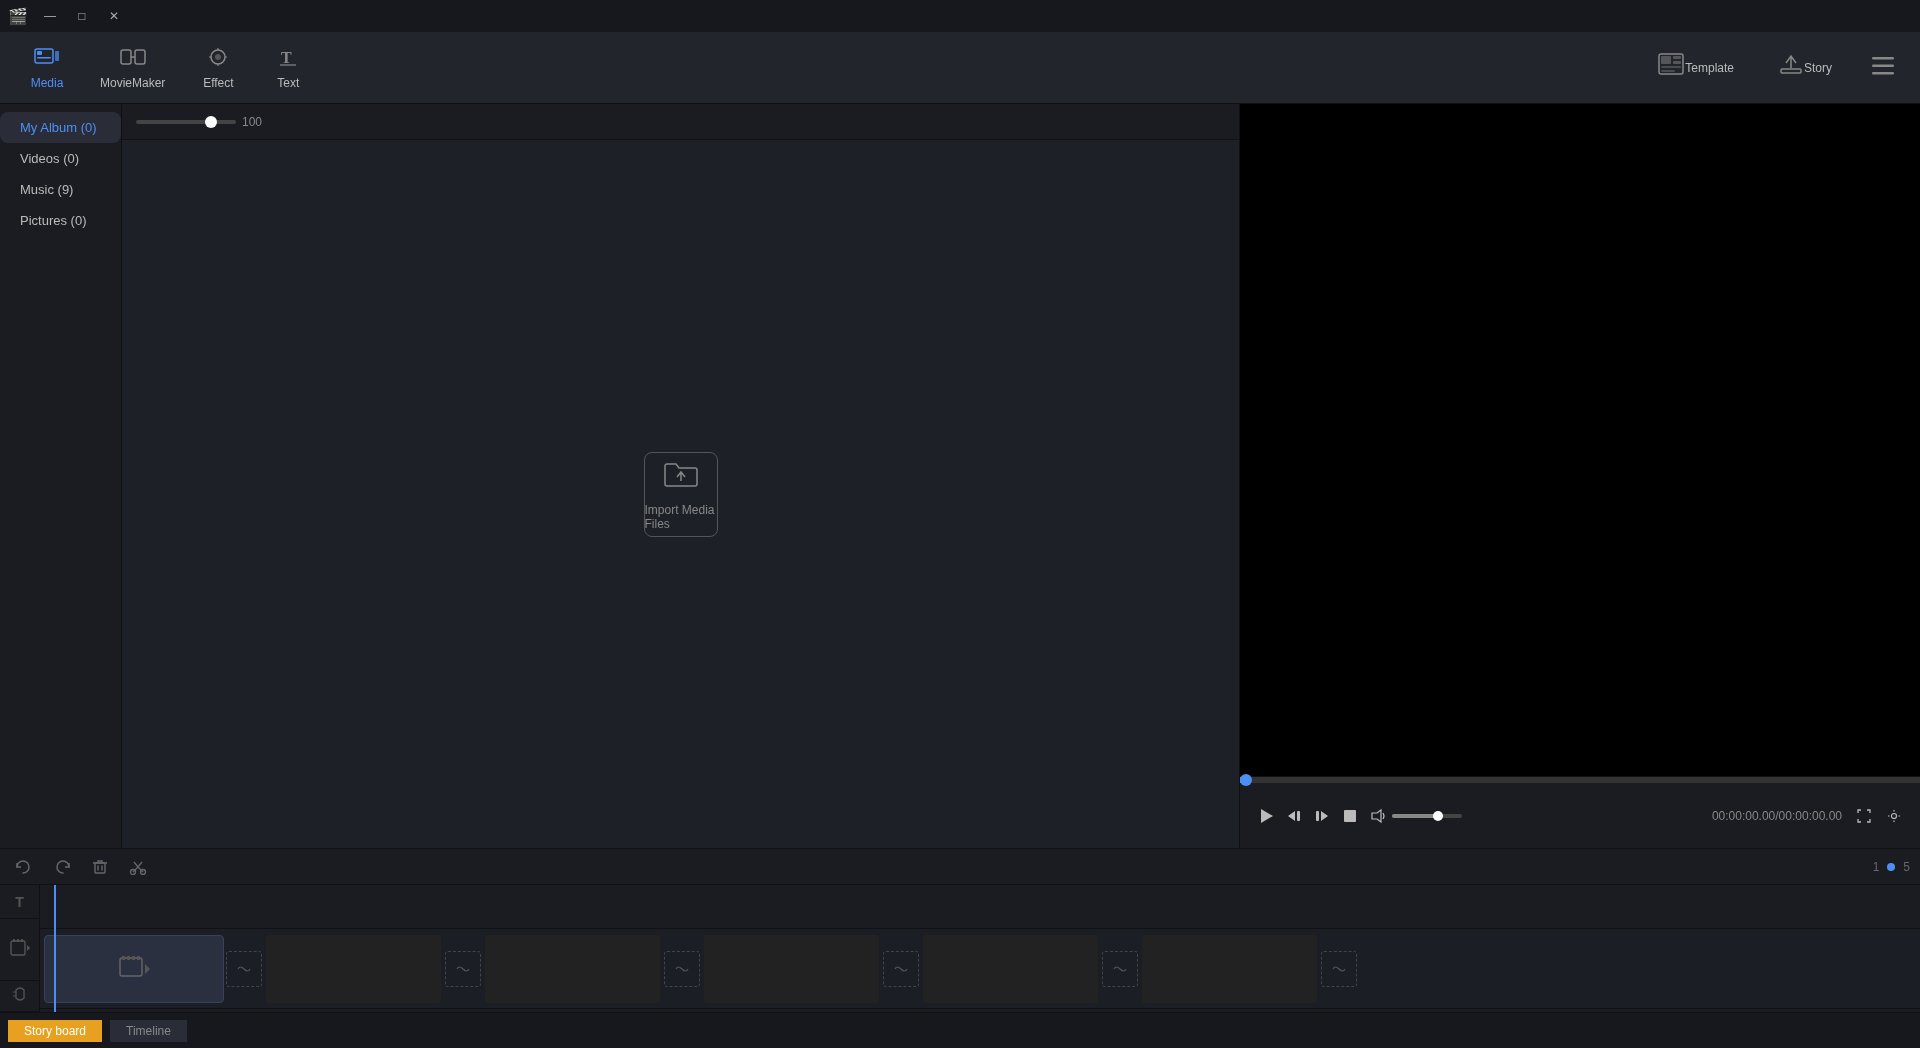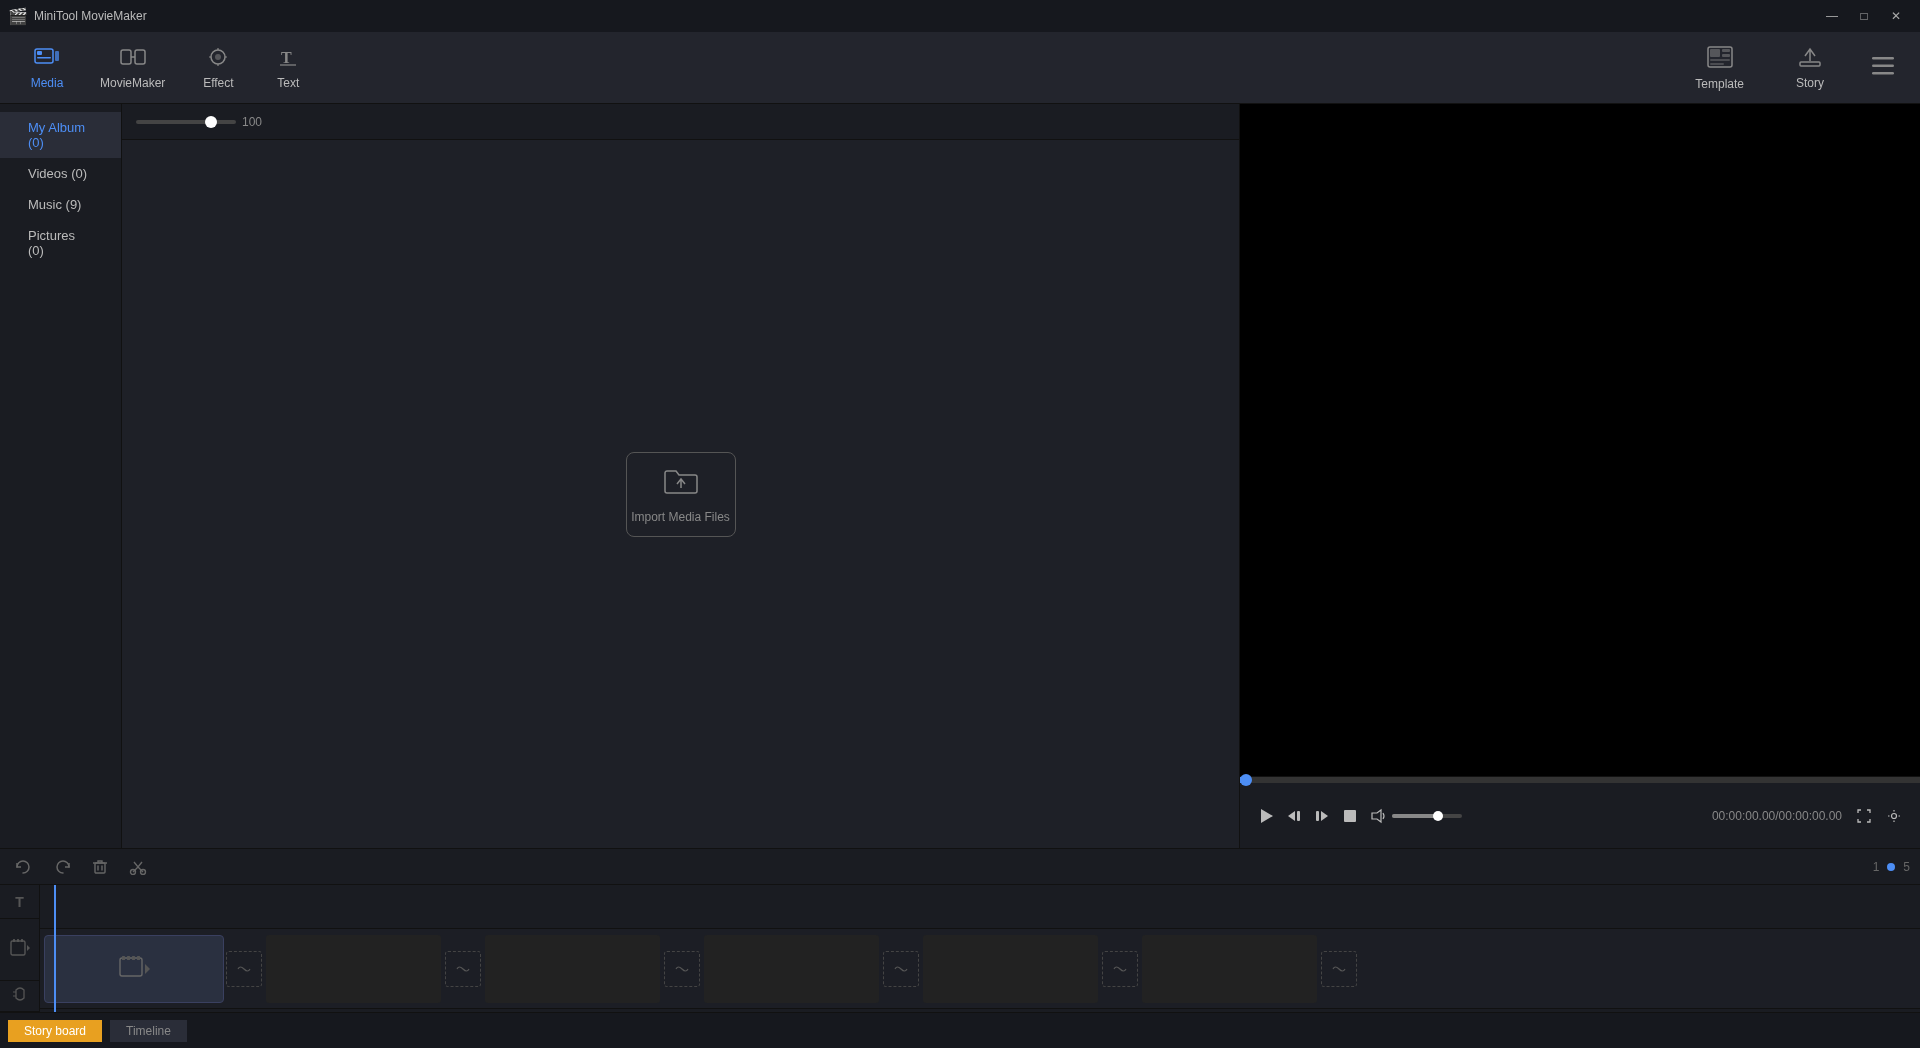--- a/index.html
+++ b/index.html
@@ -65,21 +65,21 @@
       font-size: 12px;
     }
     .toolbar-right {
       margin-left: auto;
       display: flex;
       align-items: center;
       gap: 8px;
     }
     .toolbar-right-item {
       display: flex;
-      flex-direction: column;
+      flex-direction: row;
       align-items: center;
       justify-content: center;
       padding: 6px 18px;
       cursor: pointer;
       color: #bbb;
       min-width: 80px;
     }
     .hamburger {
       font-size: 22px;
       padding: 6px 14px;
@@ -96,24 +96,24 @@
 
     
     #sidebar {
       width: 122px;
       background: #1a1c22;
       border-right: 1px solid #111;
       padding-top: 8px;
       flex-shrink: 0;
     }
     .sidebar-item {
-      padding: 8px 28px;
+      padding: 8px 20px;
       cursor: pointer;
       color: #bbb;
-      border-radius: 0;
+      border-radius: 8px;
       font-size: 13px;
     }
     .sidebar-item.active {
       background: #2a2d38;
       color: #4d8ef5;
     }
 
     
     #media-panel {
       flex: 1;
@@ -164,21 +164,21 @@
 
     
     #import-area {
       flex: 1;
       display: flex;
       align-items: center;
       justify-content: center;
       flex-direction: column;
     }
     .import-box {
-      width: 110px;
+      width: 74px;
       height: 85px;
       border: 1.5px solid #555;
       border-radius: 8px;
       display: flex;
       flex-direction: column;
       align-items: center;
       justify-content: center;
       cursor: pointer;
       color: #888;
       gap: 6px;
@@ -447,21 +447,20 @@
     .bottom-tab.inactive {
       background: #2a2d38;
       color: #888;
     }
   </style>
 </head>
 <body>
 
 <div id="titlebar">
   <span style="font-size:16px; margin-right:6px;">🎬</span>
-  <span style="font-size:12px; color:#bbb; flex:1;">MiniTool MovieMaker</span>
   <div class="titlebar-btn">—</div>
   <div class="titlebar-btn">□</div>
   <div class="titlebar-btn close">✕</div>
 </div>
 
 <div id="toolbar">
   <div class="toolbar-item active">
     <span class="toolbar-icon">
       <svg width="26" height="22" viewBox="0 0 26 22" fill="none">
         <rect x="1" y="3" width="18" height="14" rx="2" stroke="#4d8ef5" stroke-width="1.5" fill="none"></rect>

